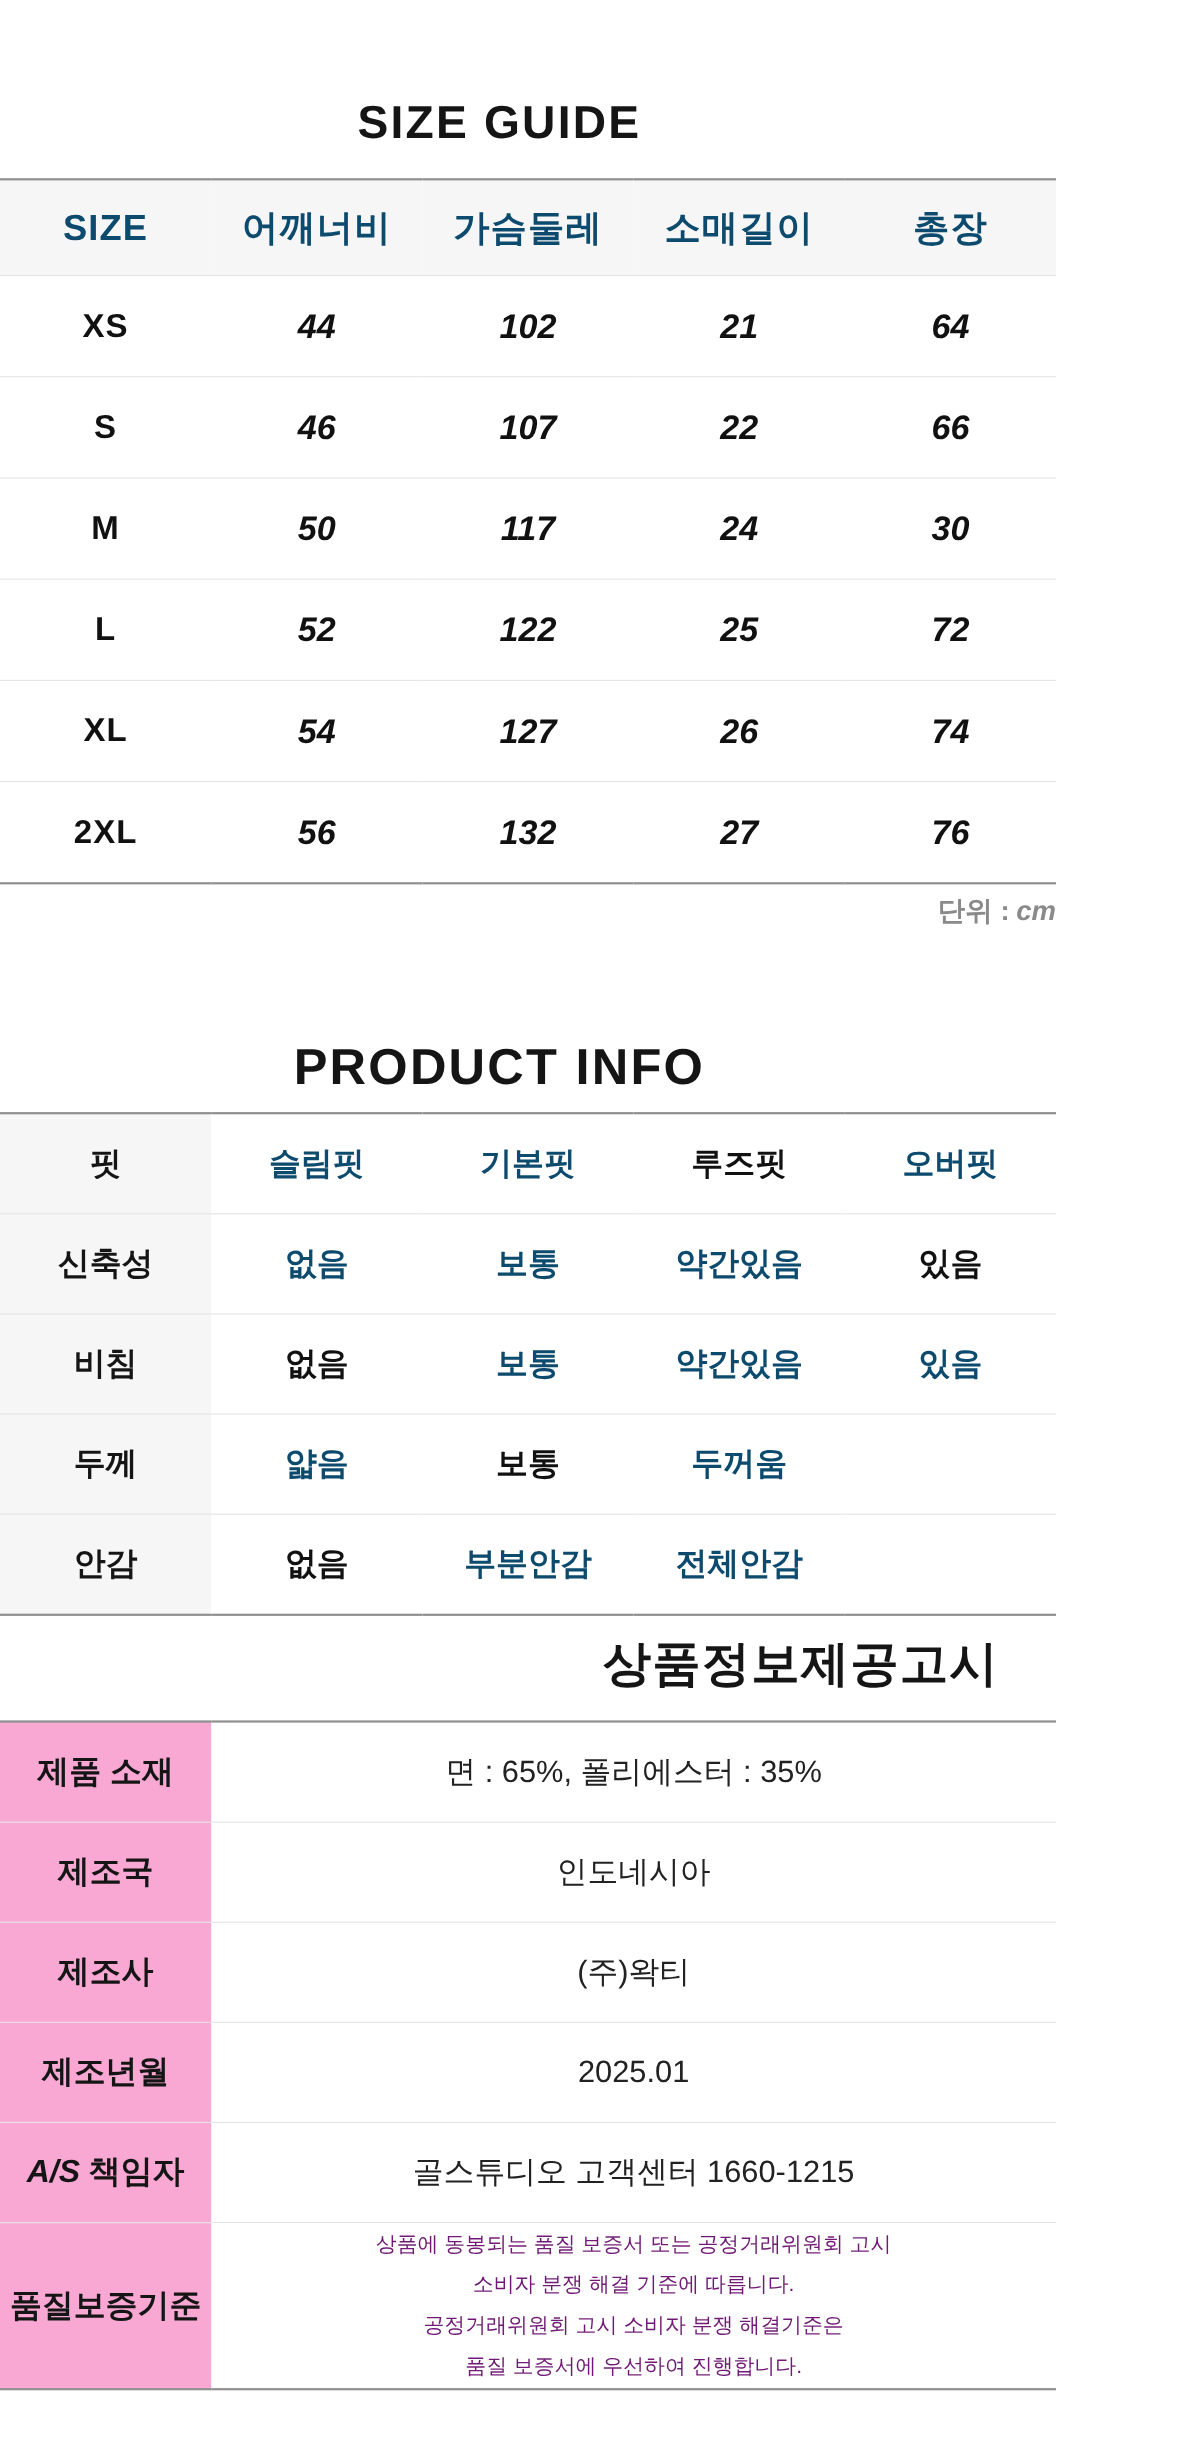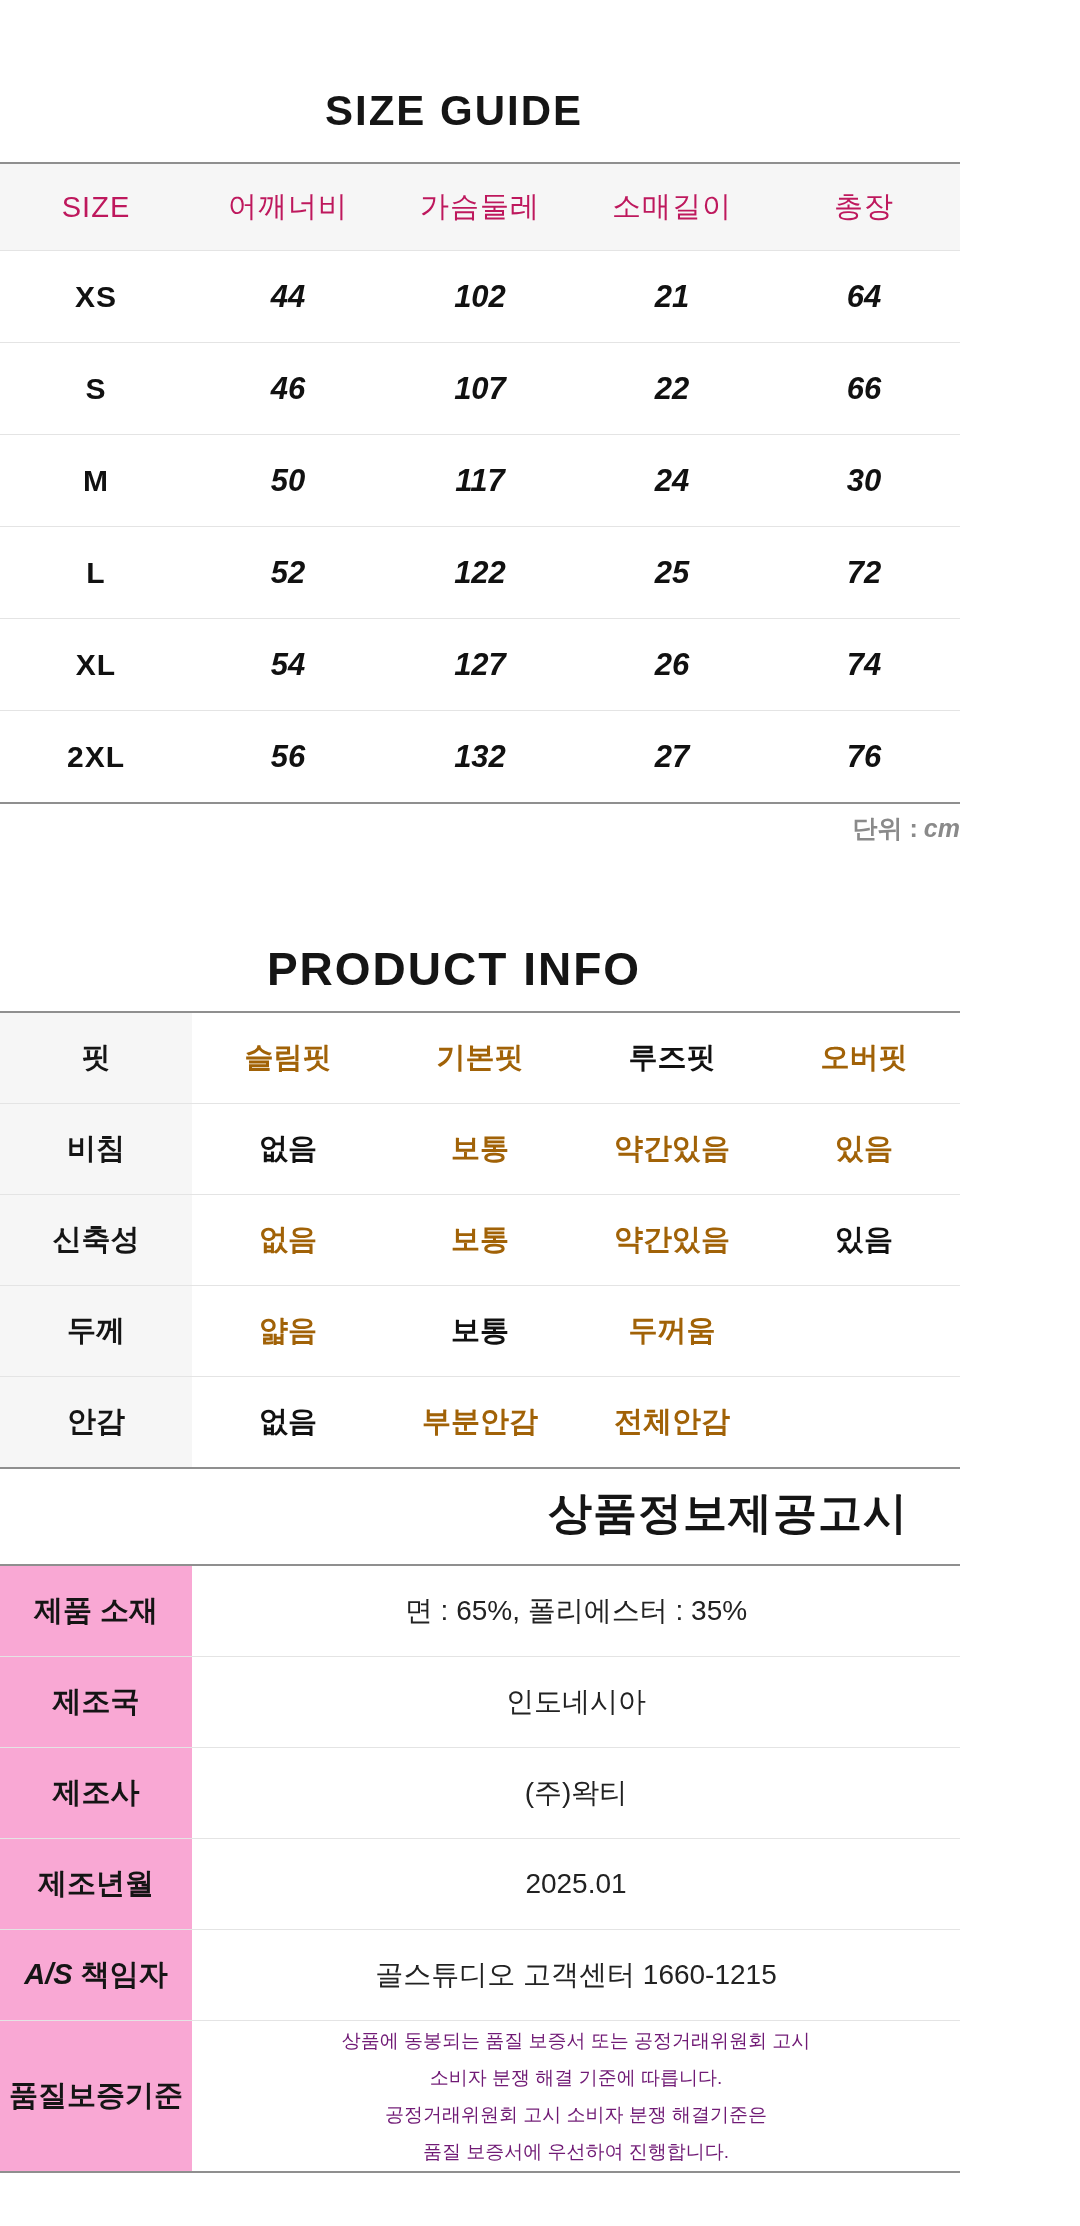--- a/index.html
+++ b/index.html
@@ -28,41 +28,41 @@
   #product-table{margin-top:15px;}
   #notice-table{margin-top:23px;}
   table{border-top:2px solid #8f8f8f;border-bottom:2px solid #8f8f8f;}
   tbody tr + tr td, tbody tr + tr th{border-top:1px solid #e4e4e4;}
   th,td{padding:0;text-align:center;vertical-align:middle;}
 
   
   #size-table col{width:192px;}
   #size-table thead th{
     height:86px;background:#f6f6f6;
-    font-size:29px;font-weight:normal;color:#be185d;letter-spacing:1px;
+    font-size:33px;font-weight:bold;color:#0c4a6e;letter-spacing:1px;
   }
   #size-table thead{border-bottom:1px solid #e4e4e4;}
   #size-table tbody td{height:91px;}
   #size-table td.size-cell{font-size:30px;font-weight:bold;letter-spacing:1px;}
   #size-table td.num-cell{font-size:31px;font-weight:bold;font-style:italic;}
 
   .unit-line{
     width:960px;margin:8px auto 0;height:32px;line-height:32px;
     text-align:right;color:#8a8a8a;font-size:25px;font-weight:bold;
   }
   .unit-line .unit-cm{font-style:italic;margin-left:6px;}
 
   
   #product-table col{width:192px;}
   #product-table th.label-cell{
     height:90px;background:#f6f6f6;
     font-size:29px;font-weight:bold;color:#151515;
   }
   #product-table td.opt{
-    height:90px;font-size:29px;font-weight:bold;color:#a16207;
+    height:90px;font-size:29px;font-weight:bold;color:#0c4a6e;
   }
   #product-table td.opt.on{color:#111111;margin-top:24px;}
 
   
   #notice-table col.c-label{width:192px;}
   #notice-table col.c-value{width:768px;}
   #notice-table th.label-cell{
     background:#f9a8d4;font-size:29px;font-weight:bold;color:#151515;
   }
   #notice-table td.value-cell{
@@ -159,32 +159,32 @@
       </colgroup>
     <tbody>
       <tr>
         <th class="label-cell">핏</th>
         <td class="opt">슬림핏</td>
         <td class="opt">기본핏</td>
         <td class="opt on">루즈핏</td>
         <td class="opt">오버핏</td>
       </tr>
       <tr>
+        <th class="label-cell">신축성</th>
+        <td class="opt">없음</td>
+        <td class="opt">보통</td>
+        <td class="opt">약간있음</td>
+        <td class="opt on">있음</td>
+      </tr>
+      <tr>
         <th class="label-cell">비침</th>
         <td class="opt on">없음</td>
         <td class="opt">보통</td>
         <td class="opt">약간있음</td>
         <td class="opt">있음</td>
-      </tr>
-      <tr>
-        <th class="label-cell">신축성</th>
-        <td class="opt">없음</td>
-        <td class="opt">보통</td>
-        <td class="opt">약간있음</td>
-        <td class="opt on">있음</td>
       </tr>
       <tr>
         <th class="label-cell">두께</th>
         <td class="opt">얇음</td>
         <td class="opt on">보통</td>
         <td class="opt">두꺼움</td>
         <td class="opt"></td>
       </tr>
       <tr>
         <th class="label-cell">안감</th>

